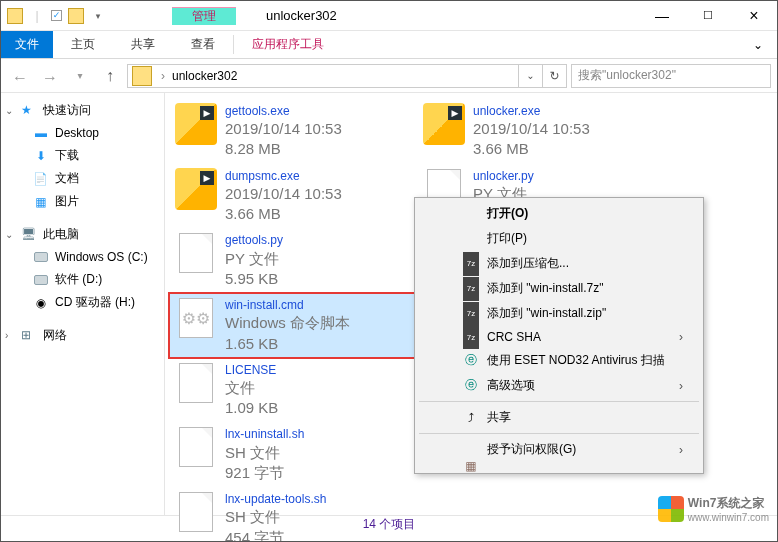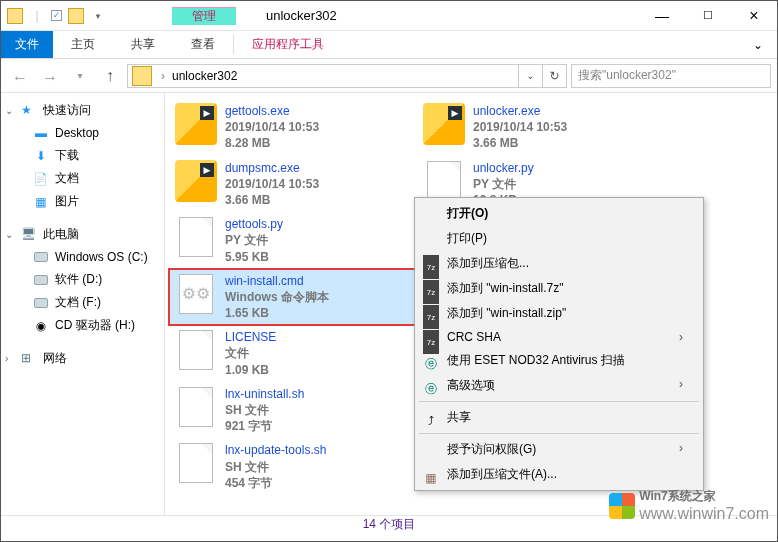--- a/index.html
+++ b/index.html
@@ -40,44 +40,44 @@
 .side-item.selected { background: #d0d0d0; }
 .side-item .ic { width: 16px; height: 16px; display: inline-flex; align-items: center; justify-content: center; }
 
 .content { flex: 1; display: flex; flex-wrap: wrap; align-content: flex-start; padding: 6px 4px; position: relative; }
 .col { width: 248px; }
 .file-item { display: flex; padding: 4px 6px; gap: 8px; }
 .file-item.selected { background: #cce8ff; outline: 2px solid #e53935; outline-offset: -1px; }
 .file-item .thumb { width: 42px; height: 42px; flex-shrink: 0; display: flex; align-items: center; justify-content: center; }
 .file-item .meta { line-height: 1.35; }
 .file-item .fname { color: #1d4ed8; }
-.file-item .sub { color: #777; font-size: 12px; font-weight: bold; }
+.file-item .sub { color: #777; font-size: 15px; }
 
 .thumb-exe { width: 42px; height: 42px; background: linear-gradient(135deg,#ffd54f 50%,#ffb300 50%); border-radius: 4px; position: relative; }
 .thumb-exe::after { content: "▶"; position: absolute; right: 3px; top: 3px; width: 14px; height: 14px; background: #263238; color: #fff; font-size: 9px; display: flex; align-items: center; justify-content: center; }
 .thumb-page { width: 34px; height: 40px; background: #fff; border: 1px solid #bbb; position: relative; }
 .thumb-page::before { content: ""; position: absolute; right: 0; top: 0; border-style: solid; border-width: 0 10px 10px 0; border-color: transparent #f5f5f5 transparent transparent; }
 .thumb-gears { width: 34px; height: 40px; background: #fff; border: 1px solid #bbb; display: flex; align-items: center; justify-content: center; color: #bbb; font-size: 16px; }
 
 .context-menu { position: absolute; left: 413px; top: 196px; width: 290px; background: #f2f2f2; border: 1px solid #aaa; box-shadow: 2px 2px 6px rgba(0,0,0,.25); padding: 3px 2px; z-index: 10; }
-.cm-item { display: flex; padding: 4px 18px 4px 30px; gap: 8px; position: relative; }
+.cm-item { display: flex; align-items: center; padding: 4px 18px 4px 30px; gap: 8px; position: relative; margin-left: 40px; }
 .cm-item .cm-ic { position: absolute; left: 6px; width: 16px; height: 24px; display: inline-flex; align-items: center; justify-content: center; font-size: 12px; }
 .cm-item .arrow { margin-left: auto; color: #555; }
 .cm-item.highlight { outline: 2px solid #e53935; outline-offset: -1px; }
 .cm-item.bold { font-weight: 600; }
 .cm-sep { height: 1px; background: #d0d0d0; margin: 3px 2px; }
 
 .statusbar { height: 24px; border-top: 1px solid #e5e5e5; display: flex; align-items: center; padding: 0 8px; gap: 12px; font-size: 12px; color: #4c1d95; flex-direction: column; }
 .statusbar .views { margin-left: auto; display: flex; gap: 2px; }
 .statusbar .views div { width: 22px; height: 18px; border: 1px solid #ccc; }
 .statusbar .views div.sel { background: #cce8ff; border-color: #7bb; }
 
 .watermark { position: absolute; right: 8px; bottom: 18px; font-size: 16px; font-weight: bold; color: #666; display: flex; align-items: center; gap: 4px; opacity: 0.9; z-index: 20; }
 .watermark .wm-logo { width: 26px; height: 26px; background: conic-gradient(#f25022 0 25%, #7fba00 0 50%, #ffb900 0 75%, #00a4ef 0); border-radius: 4px; }
-.watermark .wm-sub { font-size: 16px; color: #888; display: block; font-weight: normal; }
+.watermark .wm-sub { font-size: 10px; color: #888; display: block; font-weight: normal; }
 
 .ic-star { color: #2196f3; }
 .ic-folder { width: 16px; height: 12px; background: #ffe082; border: 1px solid #c9a227; display: inline-block; }
 .ic-disk { width: 14px; height: 10px; background: #cfd8dc; border: 1px solid #90a4ae; border-radius: 2px; display: inline-block; }
 .ic-pc { color: #607d8b; }
 .shield { background: linear-gradient(90deg,#2196f3 50%,#ffc107 50%); width: 12px; height: 14px; clip-path: polygon(50% 0, 100% 15%, 100% 60%, 50% 100%, 0 60%, 0 15%); display: inline-block; }
 </style>
 </head>
 <body>
 
@@ -169,26 +169,20 @@
           </span>
           <span>Windows OS (C:)</span>
         </div>
       <div class="side-item">
           <span class="ic">
             <span class="ic-disk"></span>
           </span>
           <span>软件 (D:)</span>
         </div>
       <div class="side-item">
-          <span class="ic">
-            <span class="ic-disk"></span>
-          </span>
-          <span>文档 (F:)</span>
-        </div>
-      <div class="side-item">
           <span class="ic">◉</span>
           <span>CD 驱动器 (H:)</span>
         </div>
     </div>
     <div class="side-group">
       <div class="side-head">
         <span class="tri">›</span>
         <span class="ic" style="color:#607d8b">⊞</span>
         <span>网络</span>
       </div>
@@ -331,21 +325,20 @@
       <span class="cm-ic">⤴</span>
       <span>共享</span>
     </div>
   <div class="cm-sep"></div>
   <div class="cm-item">
       <span>授予访问权限(G)</span>
       <span class="arrow">›</span>
     </div>
   <div class="cm-item">
       <span class="cm-ic" style="color:#8d6e63">▦</span>
-      <span>添加到压缩文件(A)...</span>
     </div>
 </div>
 
 <div class="statusbar">
   <span>14 个项目</span>
   <span>选中 1 个项目</span>
   <span>1.65 KB</span>
   <div class="views">
     <div></div>
     <div class="sel"></div>

